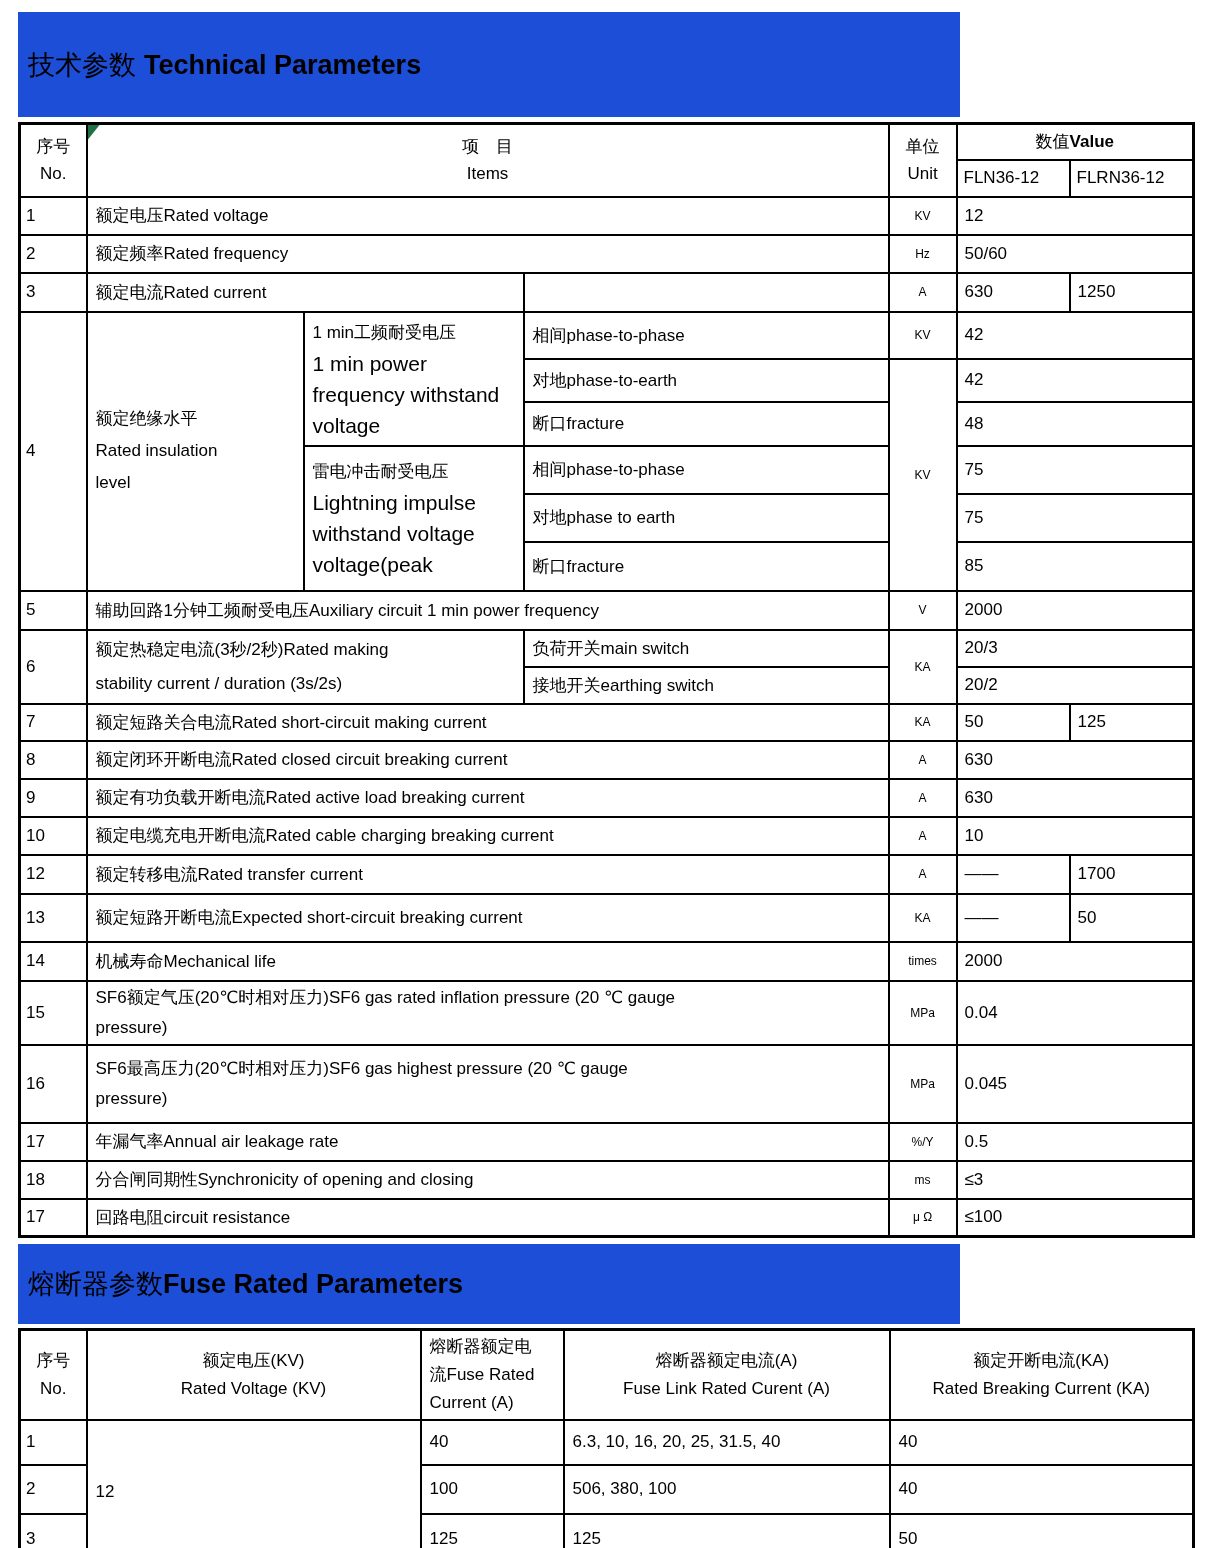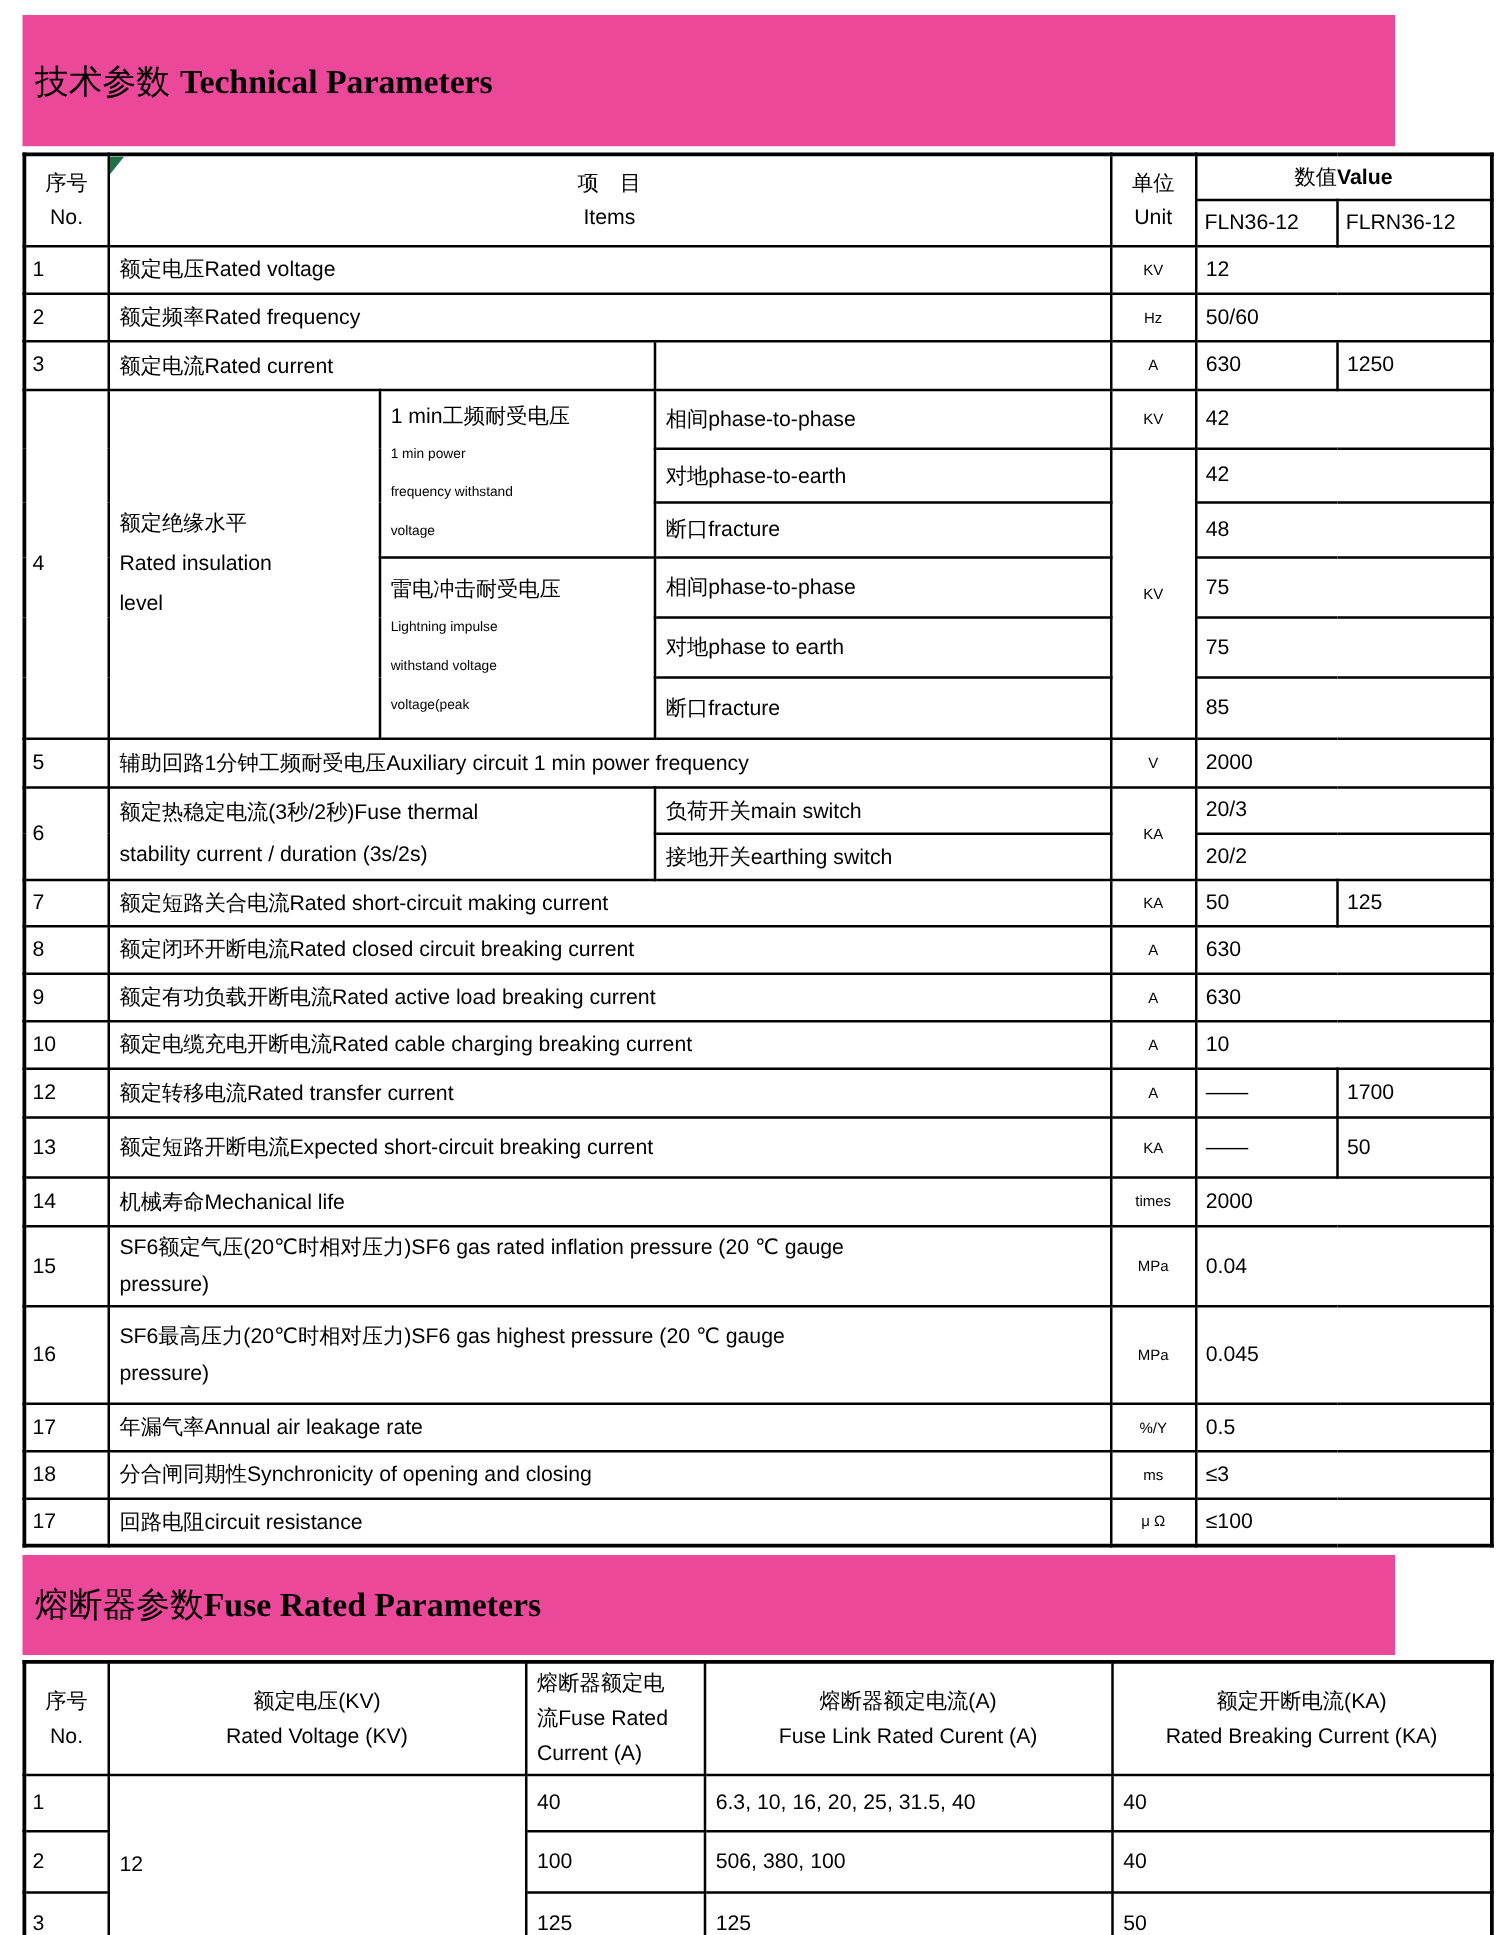--- a/index.html
+++ b/index.html
@@ -1,18 +1,18 @@
 <!DOCTYPE html>
 <html><head>
 <meta charset="utf-8">
 <style>
   html,body{margin:0;padding:0;background:#ffffff;}
   body{width:1206px;height:1548px;overflow:hidden;
        font-family:"Liberation Sans","DejaVu Sans",sans-serif;color:#000;}
-  .band{margin-left:18px;width:1098px;background:#ec4899;display:flex;align-items:center;font-family:Liberation Serif, serif;}
+  .band{margin-left:18px;width:942px;background:#1d4ed8;display:flex;align-items:center;}
   .band1{margin-top:12px;height:105px;}
   .band2{margin-top:6px;height:80px;}
   .band .title{padding-left:10px;font-size:27px;white-space:nowrap;}
   .title .zh{font-weight:normal;}
   .title .en{font-weight:bold;}
   .band1 .title .zh{margin-right:8px;}
 
   table{border-collapse:collapse;table-layout:fixed;margin-left:18px;
         border:3px solid #000;}
   td,th{border:2px solid #000;padding:0;font-weight:normal;vertical-align:middle;
@@ -21,21 +21,21 @@
   .fuse{width:1174px;margin-top:4px;}
 
   .hdr{text-align:center;line-height:27px;}
   .hdr .b{font-weight:bold;}
   .no{text-align:left;padding-left:5px;}
   .item{text-align:left;padding-left:8px;}
   .unit{text-align:center;font-size:12px;}
   .val{text-align:left;padding-left:7px;}
   .model{text-align:left;padding-left:6px;}
   .lines div{line-height:31px;}
-  .lines .en{font-size:11px;}
+  .lines .en{font-size:21px;}
   .lbl3 div{line-height:32px;}
   .lbl2 div{line-height:34px;}
   .wrap2 div{line-height:30px;}
   th.itemsHdr{position:relative;}
   .tri{position:absolute;top:0;left:0;width:12px;height:15px;background:#1f7145;
        clip-path:polygon(0 0,100% 0,0 100%);}
   .fuse .hdrL{text-align:left;padding-left:8px;}
   .fuse .hdr div,.fuse .hdrL div{line-height:28px;}
 </style>
 </head>
@@ -151,21 +151,21 @@
   <tr style="height:39px">
     <td class="no">5</td>
     <td class="item" colspan="3">辅助回路1分钟工频耐受电压Auxiliary circuit 1 min power frequency</td>
     <td class="unit">V</td>
     <td class="val" colspan="2">2000</td>
   </tr>
 
   <tr style="height:37px">
     <td class="no" rowspan="2">6</td>
     <td class="item lbl2" colspan="2" rowspan="2">
-      <div>额定热稳定电流(3秒/2秒)Fuse thermal</div>
+      <div>额定热稳定电流(3秒/2秒)Rated making</div>
       <div>stability current / duration (3s/2s)</div>
     </td>
     <td class="item">负荷开关main switch</td>
     <td class="unit" rowspan="2">KA</td>
     <td class="val" colspan="2">20/3</td>
   </tr>
   <tr style="height:37px">
     <td class="item">接地开关earthing switch</td>
     <td class="val" colspan="2">20/2</td>
   </tr>

